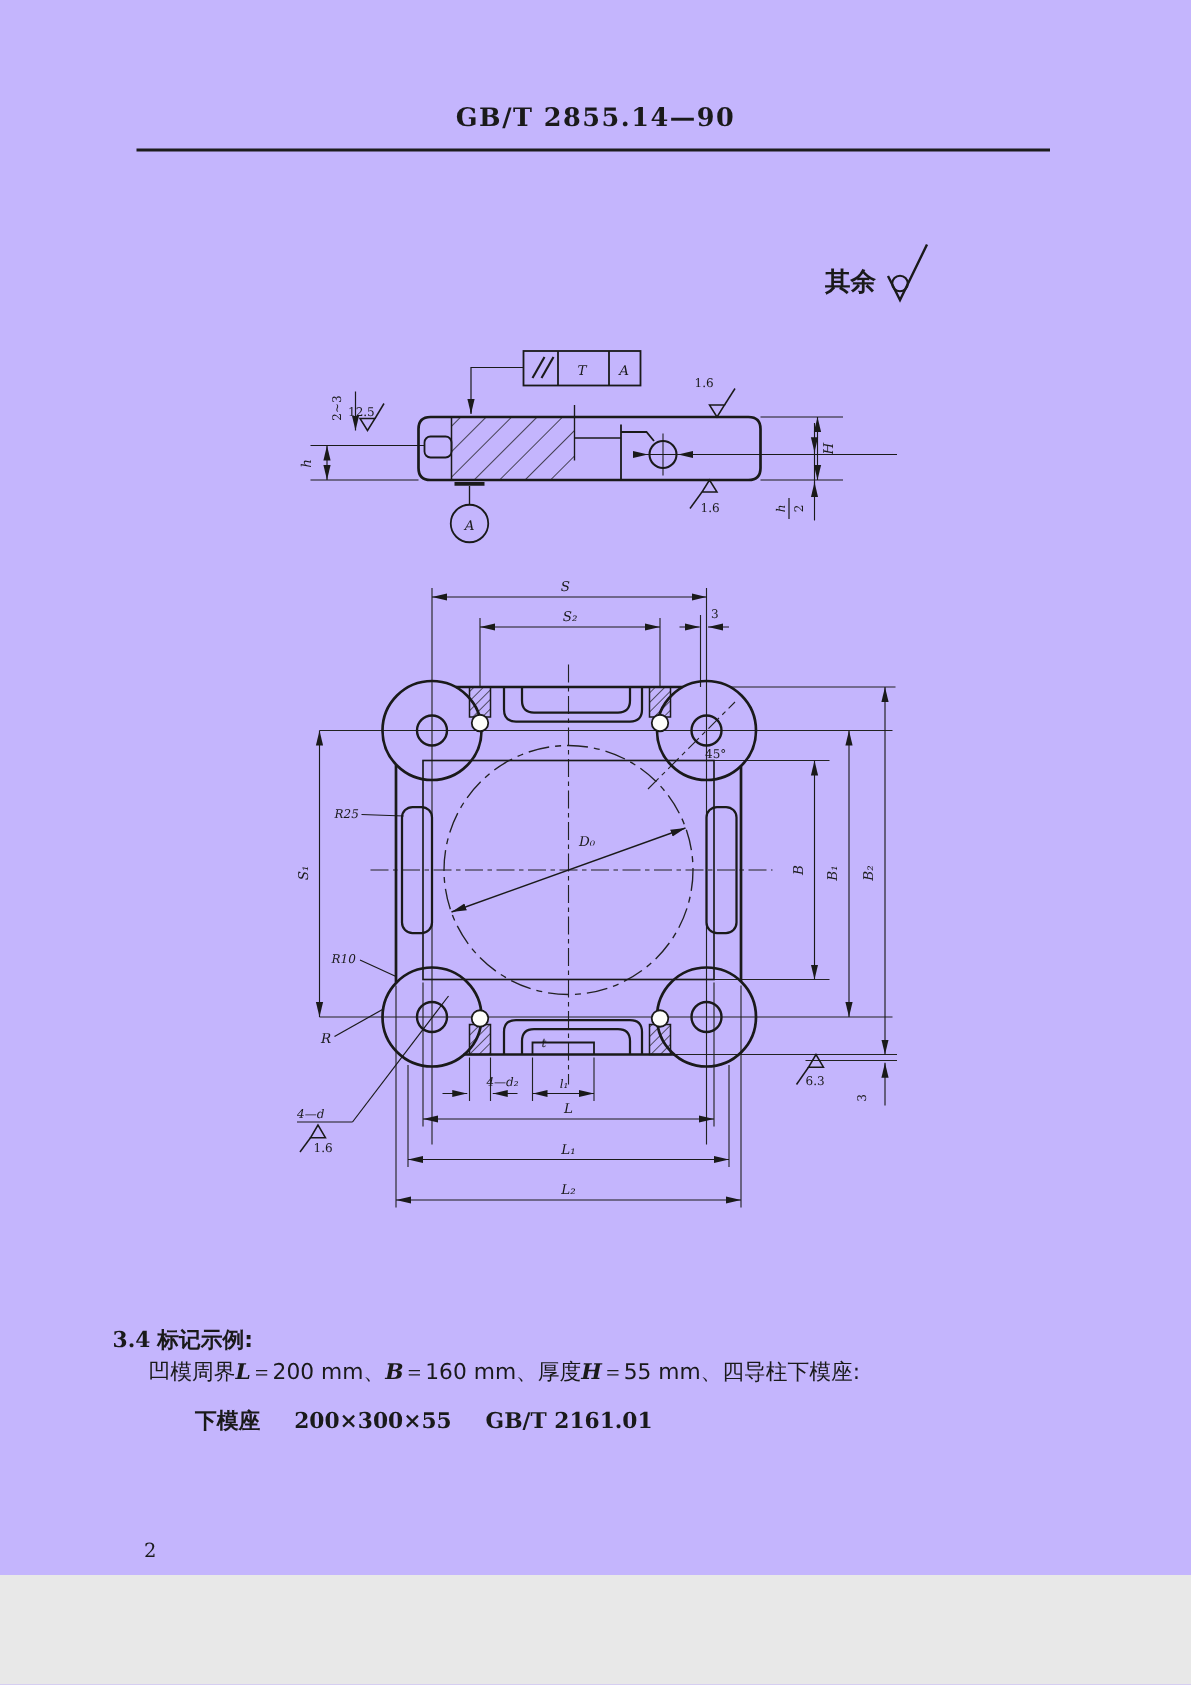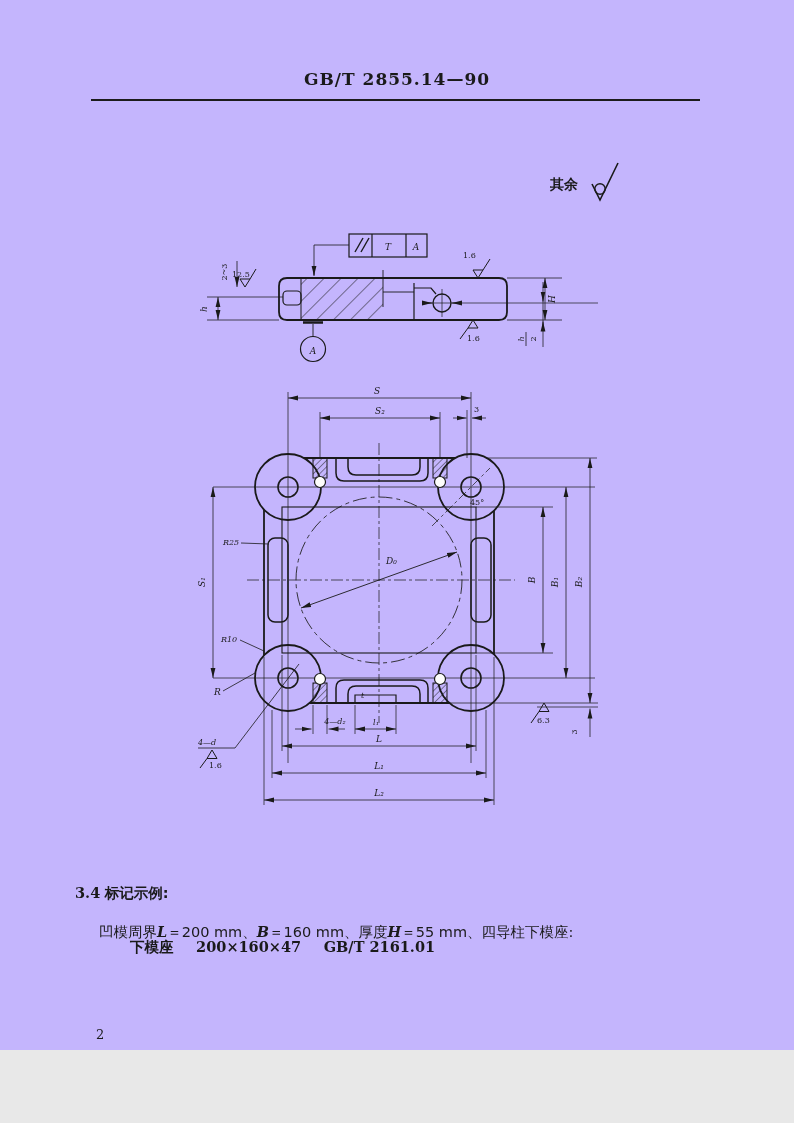--- a/index.html
+++ b/index.html
@@ -2,21 +2,21 @@
 <html><head>
 <meta charset="utf-8">
 <style>
   html,body{margin:0;padding:0;background:#e8e8e8;}
   #page{position:relative;width:794px;height:1050px;background:#c4b5fd;margin:0 auto;
         font-family:"DejaVu Serif","Liberation Serif",serif;color:#1a1a1a;overflow:hidden;}
   .abs{position:absolute;}
   #header-title{top:69px;left:0;right:0;text-align:center;font-weight:bold;
                 font-size:17px;letter-spacing:1px;font-family:"DejaVu Serif",serif;}
   #header-rule{top:99px;left:91px;width:609px;height:2px;background:#1c1c1c;}
-  #surface-note-text{top:176px;left:550px;font-size:14px;font-weight:bold;
+  #surface-note-text{top:176px;left:550px;font-size:17px;font-weight:bold;
                 font-family:Liberation Sans, sans-serif;}
   .cn{font-family:"DejaVu Sans","Liberation Sans",sans-serif;}
   #marking{top:884px;left:0;width:794px;font-size:14.5px;}
   #marking .row{position:absolute;white-space:nowrap;}
   .it{font-style:italic;font-family:"DejaVu Serif",serif;}
   .b{font-weight:bold;text-align:right;}
   #page-number{top:1027px;left:96px;font-size:13px;}
   svg text{fill:#1a1a1a;}
   .dim{font-family:"DejaVu Serif",serif;font-style:italic;font-size:9px;}
   .dim8{font-family:"DejaVu Serif",serif;font-style:italic;font-size:8px;}
@@ -277,24 +277,24 @@
     <text x="29" y="310" class="dim">R</text>
     <text x="13" y="360" class="dim8">4—d</text>
     <text class="num" text-anchor="middle" transform="rotate(-90,392,347)" x="392" y="347">3</text>
   </svg>
 
   <div class="abs" id="marking">
     <div class="row" style="left:75px;top:0px">
       <span class="b">3.4</span>
       <span class="cn b" style="">标记示例:</span>
     </div>
-    <div class="row cn" style="left:99px;top:39px">
+    <div class="row cn" style="left:99px;top:21px">
       <span>凹模周界</span><span class="it b">L</span><span>＝200 mm、</span><span class="it b">B</span><span>＝160 mm、厚度</span><span class="it b">H</span><span>＝55 mm、四导柱下模座:</span>
     </div>
     <div class="row cn" style="left:130px;top:54px">
       <span class="b">下模座</span>
-      <span class="b" style="margin-left:18px;font-family:'DejaVu Serif',serif">200×160×47</span>
+      <span class="b" style="margin-left:18px;font-family:'DejaVu Serif',serif">200×300×55</span>
       <span class="b" style="margin-left:18px;font-family:'DejaVu Serif',serif">GB/T 2161.01</span>
     </div>
   </div>
 
   <div class="abs" id="page-number">2</div>
 </div>
 
 </body></html>

